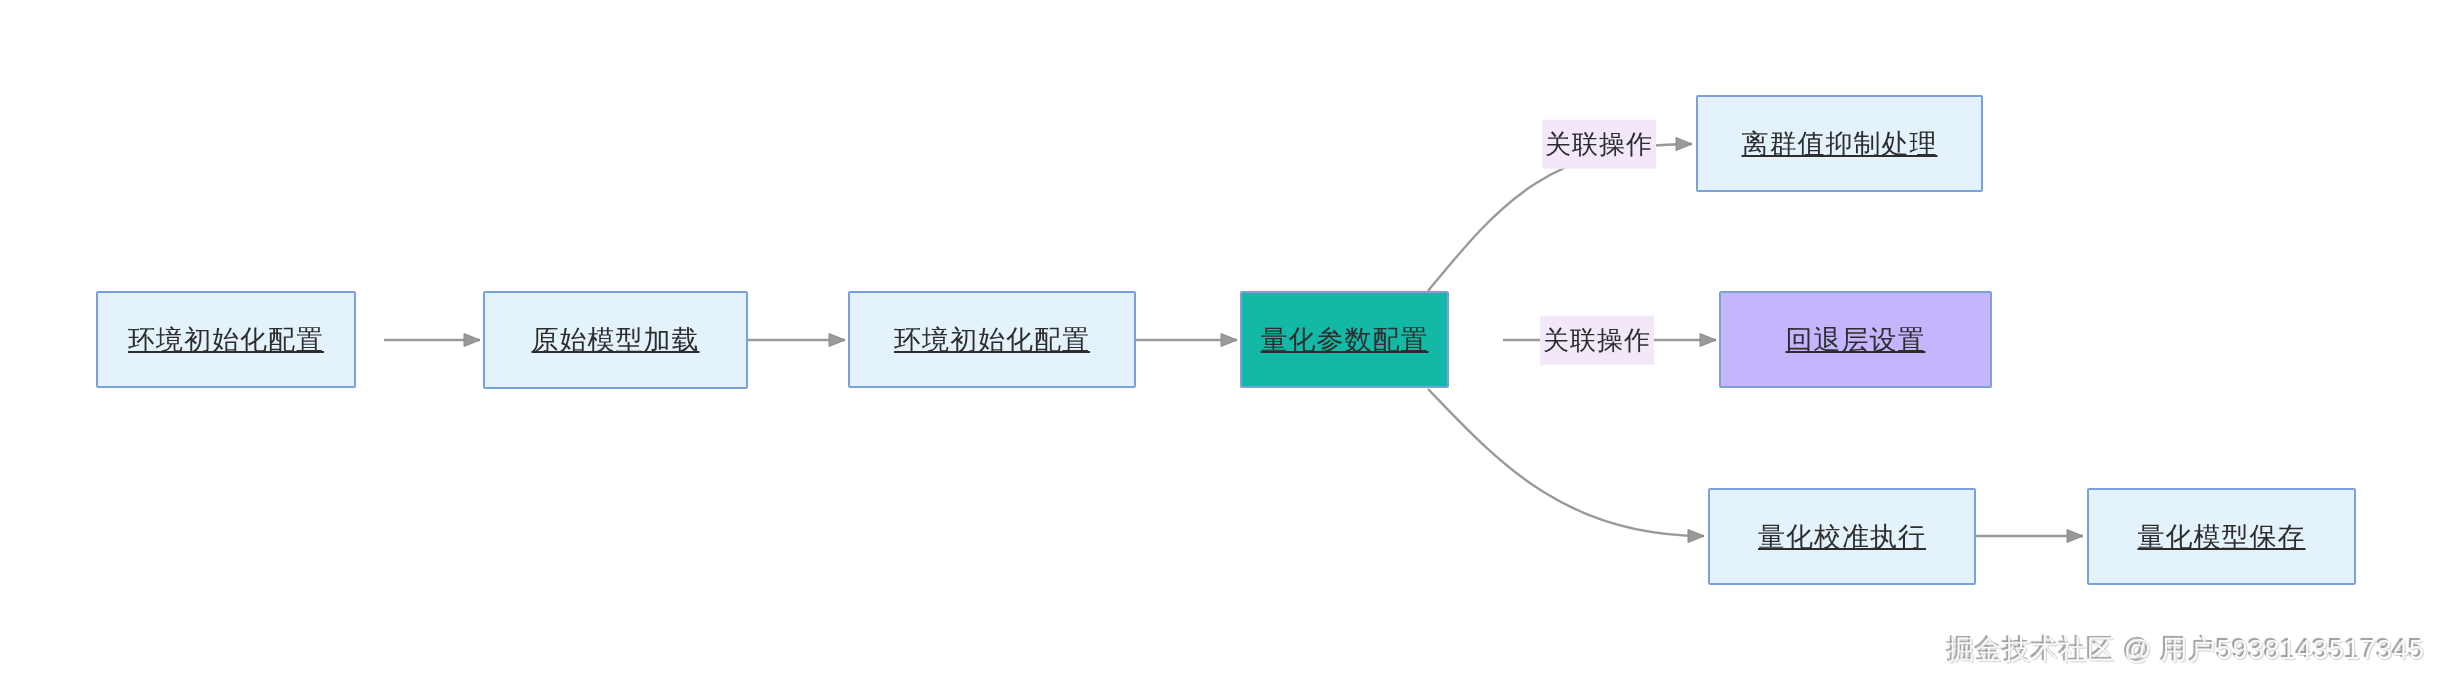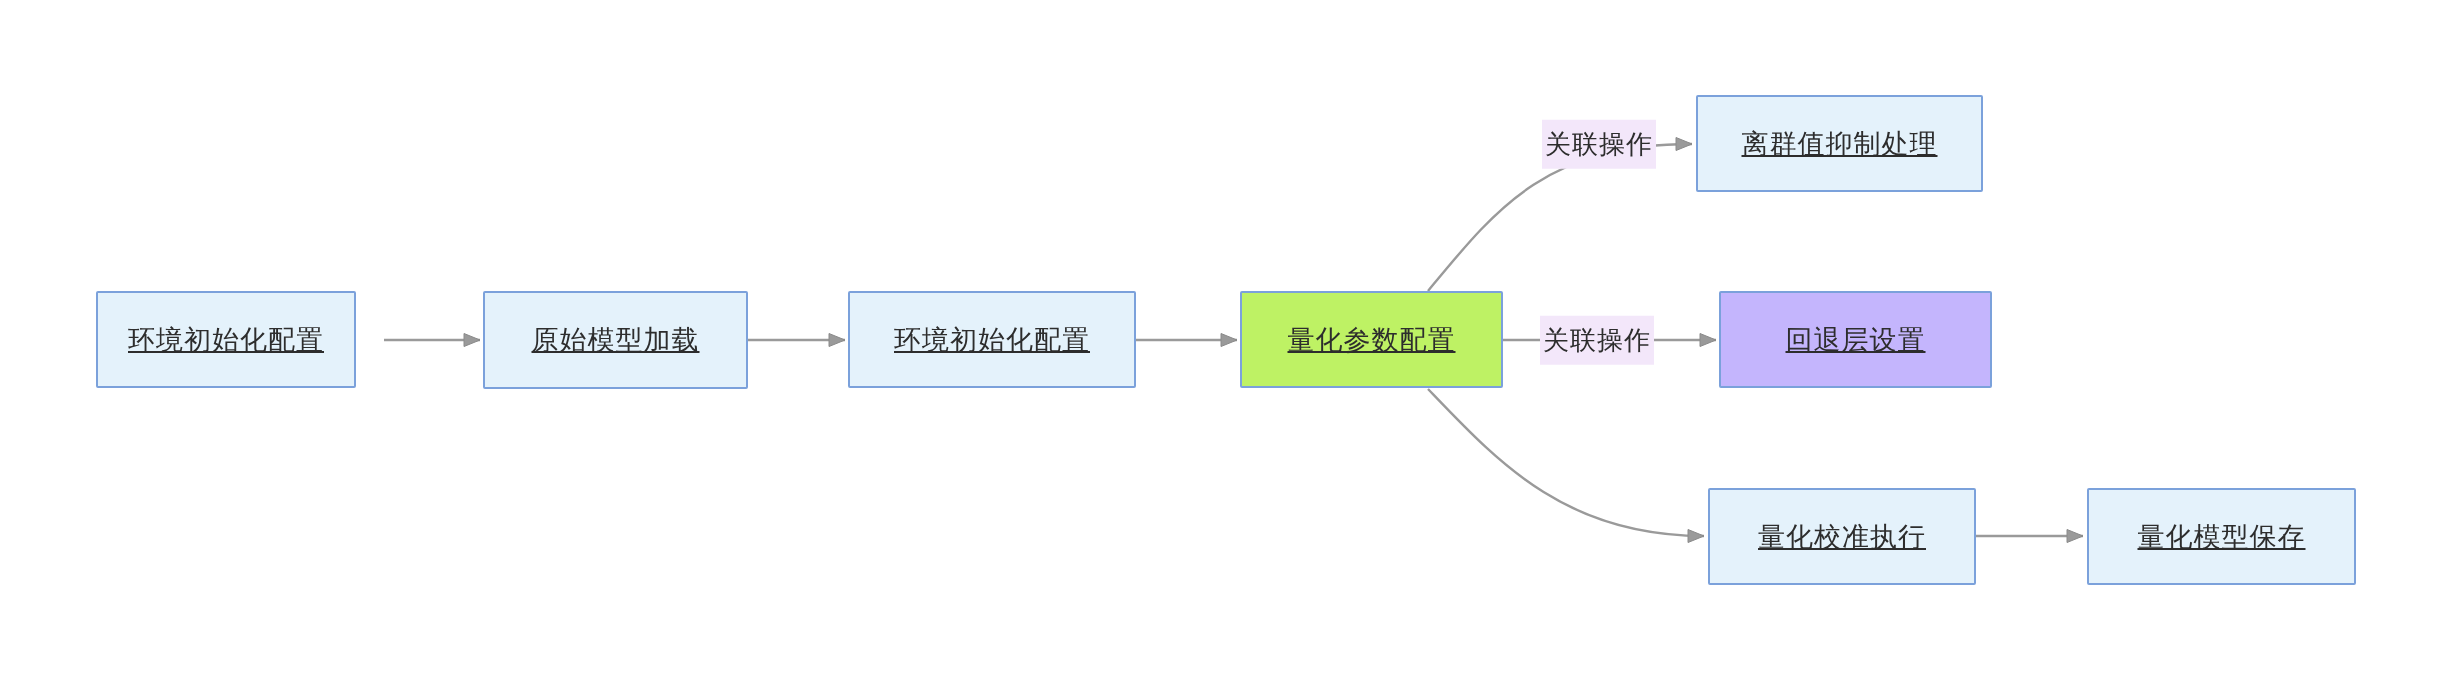--- a/index.html
+++ b/index.html
@@ -84,34 +84,35 @@
   <div id="nodes-layer">
       <div class="node" style="left: 96px; top: 291px; width: 260px; height: 97px; background: rgb(228, 242, 251); border-color: rgb(123, 161, 219);">
         <span>环境初始化配置</span>
       </div>
       <div class="node" style="left: 483px; top: 291px; width: 265px; height: 98px; background: rgb(228, 242, 251); border-color: rgb(123, 161, 219);">
         <span>原始模型加载</span>
       </div>
       <div class="node" style="left: 848px; top: 291px; width: 288px; height: 97px; background: rgb(228, 242, 251); border-color: rgb(123, 161, 219);">
         <span>环境初始化配置</span>
       </div>
-      <div class="node" style="left: 1240px; top: 291px; width: 263px; height: 97px; background: #bef264; border-color: rgb(123, 161, 219);">
+      <div class="node" style="left: 1240px; top: 291px; width: 209px; height: 97px; background: #14b8a6; border-color: rgb(123, 161, 219);">
         <span>量化参数配置</span>
       </div>
       <div class="node" style="left: 1696px; top: 95px; width: 287px; height: 97px; background: rgb(228, 242, 251); border-color: rgb(123, 161, 219);">
         <span>离群值抑制处理</span>
       </div>
       <div class="node" style="left: 1719px; top: 291px; width: 273px; height: 97px; background: #c4b5fd; border-color: rgb(123, 161, 219);">
         <span>回退层设置</span>
       </div>
       <div class="node" style="left: 1708px; top: 488px; width: 268px; height: 97px; background: rgb(228, 242, 251); border-color: rgb(123, 161, 219);">
         <span>量化校准执行</span>
       </div>
       <div class="node" style="left: 2087px; top: 488px; width: 269px; height: 97px; background: rgb(228, 242, 251); border-color: rgb(123, 161, 219); text-align: center;">
         <span>量化模型保存</span>
       </div>
     </div>
   <div id="edge-labels-layer">
       <div class="edge-label" style="left: 1599px; top: 144px; background: rgb(243, 231, 250);">关联操作</div>
       <div class="edge-label" style="left: 1597px; top: 340px; background: rgb(243, 231, 250);">关联操作</div>
     </div>
 
+  <div class="watermark">掘金技术社区 @ 用户5938143517345</div>
 </div>
 
 </body></html>

